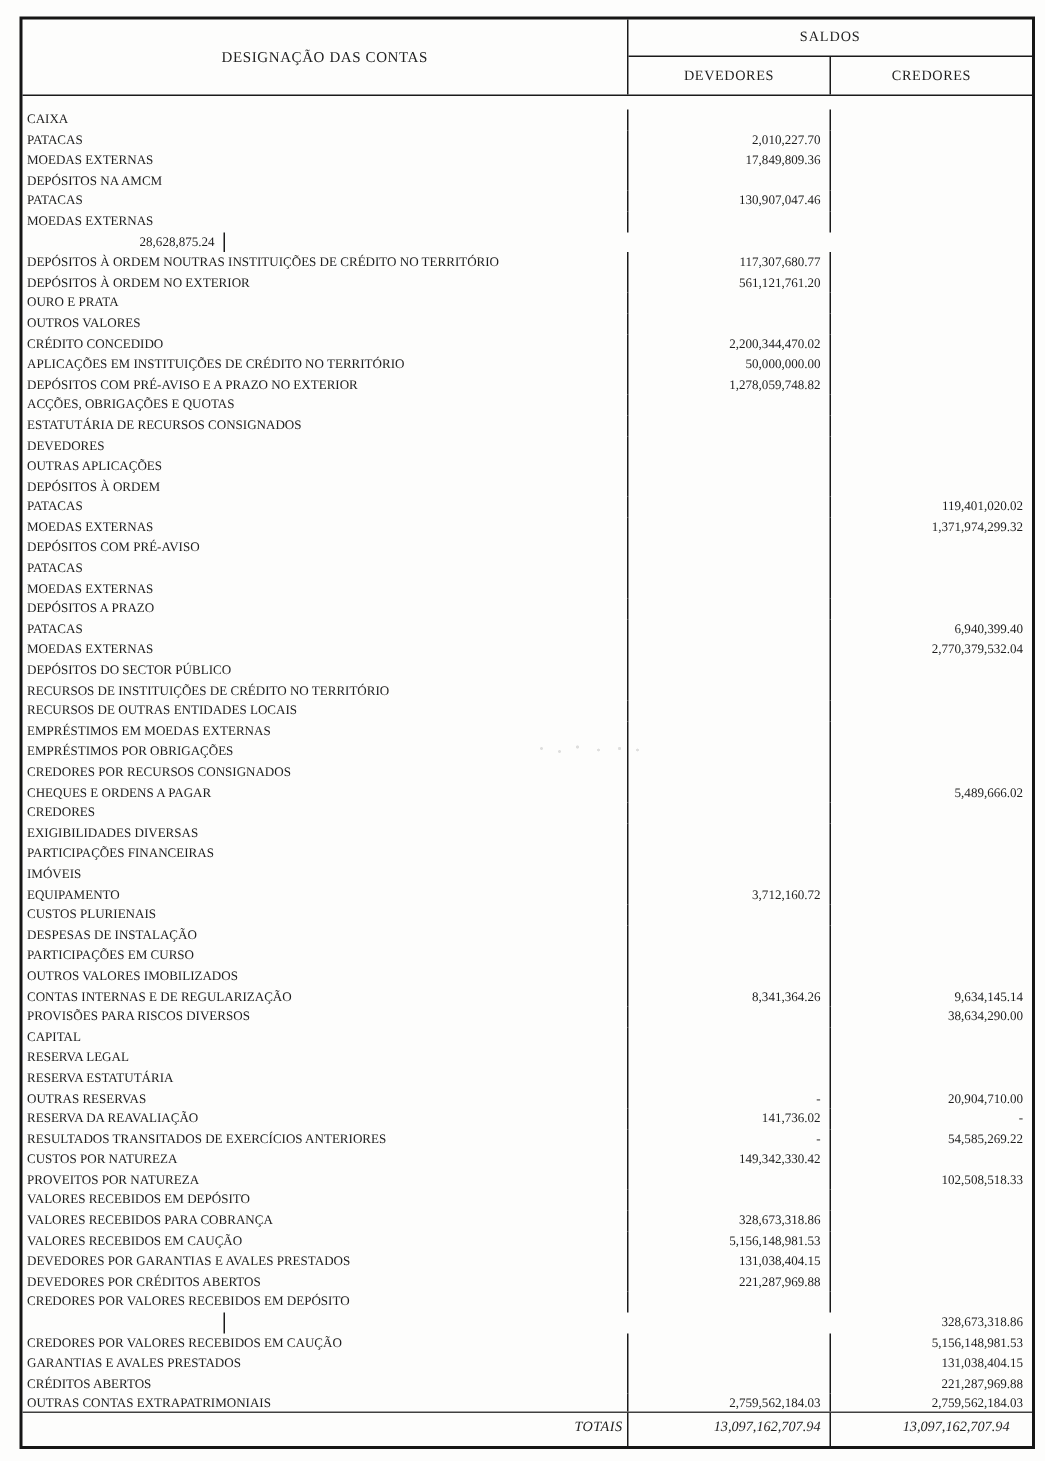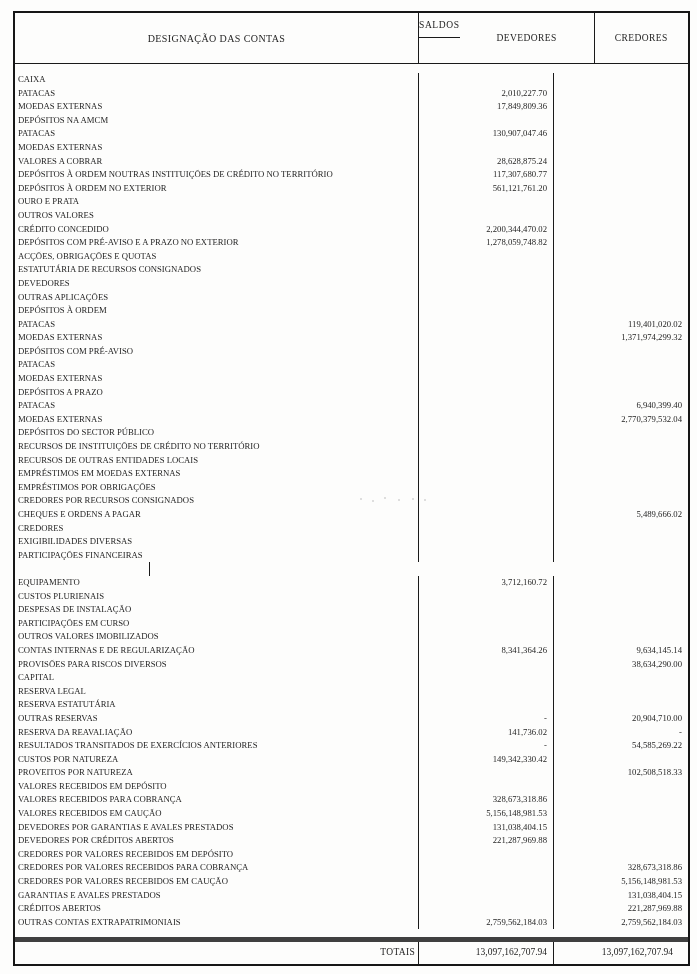--- a/index.html
+++ b/index.html
@@ -12,21 +12,21 @@
     border:2px solid #161616;box-sizing:border-box;background:#fdfdfc;
     display:flex;flex-direction:column;
   }
   
   .header{display:flex;border-bottom:1px solid #1a1a1a;height:50px;flex:0 0 auto;}
   .h-left{
     width:404px;box-sizing:border-box;border-right:1px solid #1a1a1a;
     display:flex;align-items:center;justify-content:center;
     font-size:10px;letter-spacing:.4px;
   }
-  .h-right{flex:1;display:flex;flex-direction:row;}
+  .h-right{flex:1;display:flex;flex-direction:column;}
   .h-saldos{
     height:24px;border-bottom:1px solid #1a1a1a;display:flex;
     align-items:center;justify-content:center;font-size:9.5px;letter-spacing:.6px;
   }
   .h-cols{display:flex;flex:1;}
   .h-dev{
     width:135px;box-sizing:border-box;border-right:1px solid #1a1a1a;
     display:flex;align-items:center;justify-content:center;font-size:9.5px;letter-spacing:.4px;
   }
   .h-cred{flex:1;display:flex;align-items:center;justify-content:center;font-size:9.5px;letter-spacing:.4px;}
@@ -49,22 +49,22 @@
     background:
       radial-gradient(circle at 6px 5px, #555 0.7px, transparent 1.2px),
       radial-gradient(circle at 18px 7px, #555 0.7px, transparent 1.2px),
       radial-gradient(circle at 30px 4px, #555 0.8px, transparent 1.3px),
       radial-gradient(circle at 44px 6px, #555 0.7px, transparent 1.2px),
       radial-gradient(circle at 58px 5px, #555 0.8px, transparent 1.3px),
       radial-gradient(circle at 70px 6px, #555 0.7px, transparent 1.2px);
   }
   
   .totals{
-    flex:0 0 auto;height:22px;border-top:5px solid #404040;display:flex;
-    align-items:center;font-size:9.5px;
+    flex:0 0 auto;height:22px;border-top:1px solid #404040;display:flex;
+    align-items:center;font-size:9.5px;font-style:italic;
   }
   .t-label{
     width:404px;box-sizing:border-box;border-right:1px solid #1a1a1a;
     text-align:right;padding-right:3px;height:100%;line-height:21px;letter-spacing:.3px;
   }
   .t-dev{
     width:135px;box-sizing:border-box;border-right:1px solid #1a1a1a;
     text-align:right;padding-right:6px;height:100%;line-height:21px;
   }
   .t-cred{flex:1;text-align:right;padding-right:15px;height:100%;line-height:21px;}
@@ -112,21 +112,20 @@
           <div class="c-name ind">PATACAS</div>
           <div class="c-dev">130,907,047.46</div>
           <div class="c-cred"></div>
         </div>
         <div class="trow">
           <div class="c-name ind">MOEDAS EXTERNAS</div>
           <div class="c-dev"></div>
           <div class="c-cred"></div>
         </div>
         <div class="trow">
-          <div class="c-name">VALORES A COBRAR</div>
           <div class="c-dev">28,628,875.24</div>
           <div class="c-cred"></div>
         </div>
         <div class="trow">
           <div class="c-name">DEPÓSITOS À ORDEM NOUTRAS INSTITUIÇÕES DE CRÉDITO NO TERRITÓRIO</div>
           <div class="c-dev">117,307,680.77</div>
           <div class="c-cred"></div>
         </div>
         <div class="trow">
           <div class="c-name">DEPÓSITOS À ORDEM NO EXTERIOR</div>
@@ -142,20 +141,25 @@
           <div class="c-name">OUTROS VALORES</div>
           <div class="c-dev"></div>
           <div class="c-cred"></div>
         </div>
         <div class="trow">
           <div class="c-name">CRÉDITO CONCEDIDO</div>
           <div class="c-dev">2,200,344,470.02</div>
           <div class="c-cred"></div>
         </div>
         <div class="trow">
+          <div class="c-name">APLICAÇÕES EM INSTITUIÇÕES DE CRÉDITO NO TERRITÓRIO</div>
+          <div class="c-dev">50,000,000.00</div>
+          <div class="c-cred"></div>
+        </div>
+        <div class="trow">
           <div class="c-name">DEPÓSITOS COM PRÉ-AVISO E A PRAZO NO EXTERIOR</div>
           <div class="c-dev">1,278,059,748.82</div>
           <div class="c-cred"></div>
         </div>
         <div class="trow">
           <div class="c-name">ACÇÕES, OBRIGAÇÕES E QUOTAS</div>
           <div class="c-dev"></div>
           <div class="c-cred"></div>
         </div>
         <div class="trow">
@@ -262,20 +266,21 @@
           <div class="c-name">EXIGIBILIDADES DIVERSAS</div>
           <div class="c-dev"></div>
           <div class="c-cred"></div>
         </div>
         <div class="trow">
           <div class="c-name">PARTICIPAÇÕES FINANCEIRAS</div>
           <div class="c-dev"></div>
           <div class="c-cred"></div>
         </div>
         <div class="trow">
+          <div class="c-name">IMÓVEIS</div>
           <div class="c-dev"></div>
           <div class="c-cred"></div>
         </div>
         <div class="trow">
           <div class="c-name">EQUIPAMENTO</div>
           <div class="c-dev">3,712,160.72</div>
           <div class="c-cred"></div>
         </div>
         <div class="trow">
           <div class="c-name">CUSTOS PLURIENAIS</div>
@@ -371,21 +376,20 @@
           <div class="c-name">DEVEDORES POR CRÉDITOS ABERTOS</div>
           <div class="c-dev">221,287,969.88</div>
           <div class="c-cred"></div>
         </div>
         <div class="trow">
           <div class="c-name">CREDORES POR VALORES RECEBIDOS EM DEPÓSITO</div>
           <div class="c-dev"></div>
           <div class="c-cred"></div>
         </div>
         <div class="trow">
-          <div class="c-name">CREDORES POR VALORES RECEBIDOS PARA COBRANÇA</div>
           <div class="c-dev"></div>
           <div class="c-cred">328,673,318.86</div>
         </div>
         <div class="trow">
           <div class="c-name">CREDORES POR VALORES RECEBIDOS EM CAUÇÃO</div>
           <div class="c-dev"></div>
           <div class="c-cred">5,156,148,981.53</div>
         </div>
         <div class="trow">
           <div class="c-name">GARANTIAS E AVALES PRESTADOS</div>

